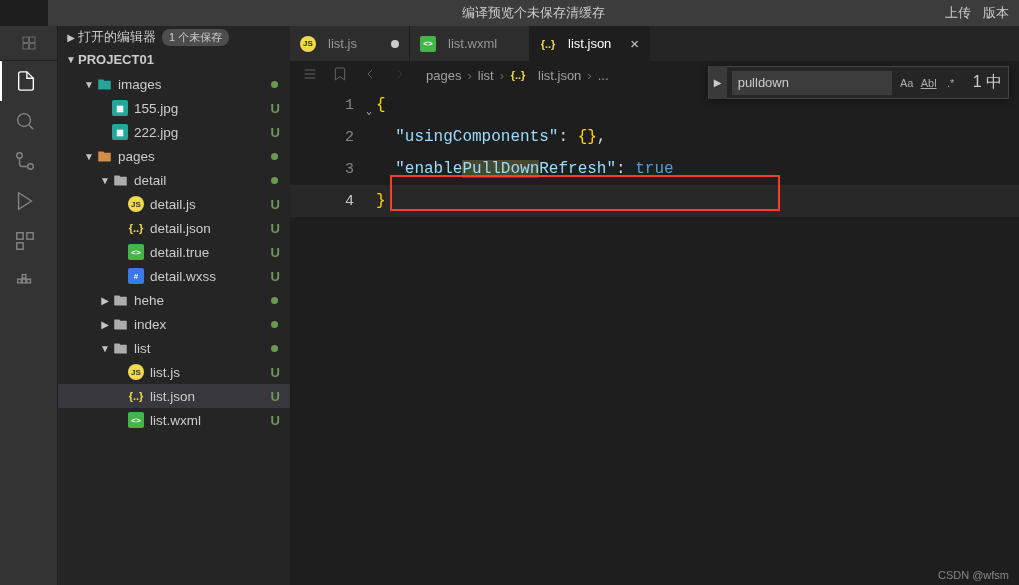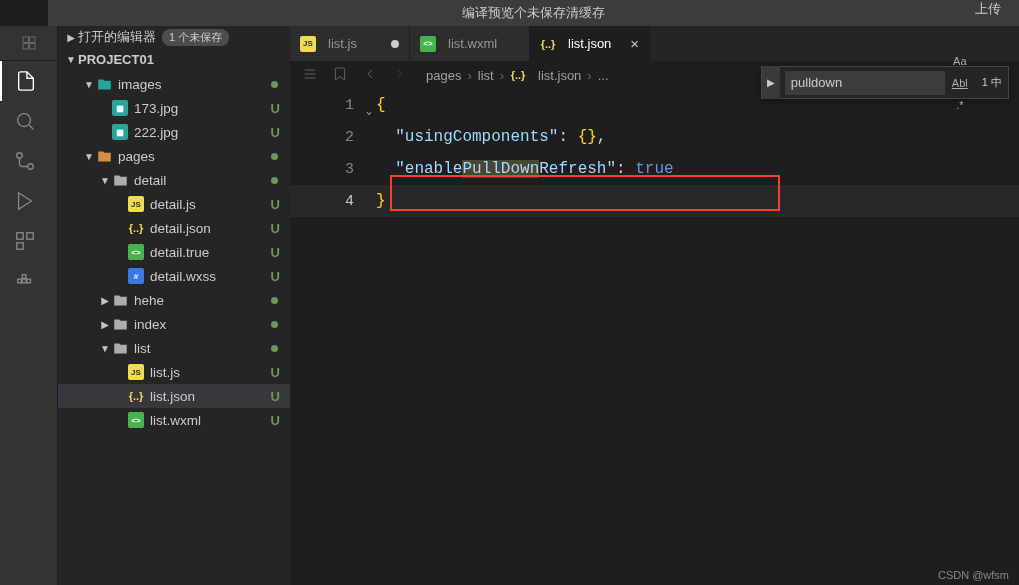--- a/index.html
+++ b/index.html
@@ -1,19 +1,19 @@
 <!DOCTYPE html>
 <html><head>
   <meta charset="utf-8">
   <style>
     * { margin: 0; padding: 0; box-sizing: border-box; }
     body { font-family: "Segoe UI", -apple-system, sans-serif; background: #1e1e1e; color: #cccccc; font-size: 13px; width: 1019px; height: 585px; overflow: hidden; position: relative; }
     
     .top-menu { height: 26px; background: #3c3c3c; display: flex; align-items: center; justify-content: center; color: #ccc; font-size: 13px; margin-left: 48px; }
-    .top-menu-right { position: absolute; right: 18px; top: 0; height: 26px; display: flex; align-items: center; gap: 12px; flex-direction: column; }
+    .top-menu-right { position: absolute; right: 10px; top: 0; height: 26px; display: flex; align-items: center; gap: 12px; }
     .top-menu-item { cursor: pointer; }
     
     .main-area { display: flex; height: calc(100% - 26px); }
     .titlebar-icon-box { width: 58px; height: 35px; display: flex; align-items: center; justify-content: center; border-bottom: 1px solid #1e1e1e; }
     .titlebar-icon-box svg { width: 16px; height: 16px; stroke: #858585; fill: none; }
     .activity-item { width: 50px; height: 40px; display: flex; align-items: center; justify-content: center; cursor: pointer; }
     .activity-item.active { border-left: 2px solid #fff; }
     .activity-item svg { width: 22px; height: 22px; stroke: #858585; fill: none; stroke-width: 1.5; }
     .activity-item.active svg { stroke: #fff; }
     
@@ -29,21 +29,21 @@
     .tree-row { display: flex; align-items: center; height: 24px; font-size: 13.5px; color: #ccc; cursor: pointer; position: relative; }
     .tree-row.active { background: #37373d; }
     .tree-row .git-status { position: absolute; right: 10px; color: #6a9955; font-weight: 600; font-size: 13px; }
     .tree-row .git-dot { position: absolute; right: 12px; width: 7px; height: 7px; border-radius: 50%; background: #6a9955; }
     .file-icon { width: 16px; height: 16px; margin-right: 6px; display: inline-flex; align-items: center; justify-content: center; font-size: 8px; font-weight: bold; border-radius: 2px; flex-shrink: 0; }
     .ico-folder { color: #c5c5c5; }
     .ico-folder svg { width: 15px; height: 15px; fill: #c09553; }
     .ico-folder.grey svg { fill: #adadad; }
     .ico-folder.orange svg { fill: #d38f49; }
     .ico-folder.teal svg { fill: #26a69a; }
-    .ico-js { background: #f0db4f; color: #323330; }
+    .ico-js { background: #f0db4f; color: #323330; border-radius: 8px; }
     .ico-json { color: #f0db4f; background: transparent; font-size: 11px; }
     .ico-wxml { background: #44b549; color: #fff; }
     .ico-wxss { background: #3b78e7; color: #fff; }
     .ico-img { background: #26a69a; color: #fff; }
     
     .editor-area { flex: 1; display: flex; flex-direction: column; background: #1e1e1e; position: relative; }
     
     .tabs-row { height: 35px; background: #252526; display: flex; align-items: stretch; }
     .tab { display: flex; align-items: center; padding: 0 10px; gap: 6px; font-size: 13px; color: #969696; background: #2d2d2d; border-right: 1px solid #1e1e1e; cursor: pointer; min-width: 120px; position: relative; }
     .tab.active { background: #1e1e1e; color: #fff; }
@@ -68,23 +68,23 @@
     .tok-key { color: #9cdcfe; }
     .tok-bool { color: #569cd6; }
     .tok-punc { color: #d4d4d4; }
     .hlsearch { background: rgba(100,100,60,0.6); }
     
     .highlight-box { position: absolute; border: 2px solid #ff3b30; pointer-events: none; }
     
     .find-widget { position: absolute; top: 40px; right: 10px; background: #252526; border: 1px solid #454545; display: flex; align-items: center; height: 33px; box-shadow: 0 2px 8px rgba(0,0,0,0.4); }
     .find-toggle { width: 18px; height: 33px; display: flex; align-items: center; justify-content: center; background: #3a3a3a; color: #ccc; font-size: 10px; cursor: pointer; }
     .find-input { background: #3c3c3c; border: none; outline: none; color: #ccc; height: 24px; width: 160px; padding: 0 6px; font-size: 13px; margin: 0 5px; }
-    .find-opts { display: flex; align-items: center; gap: 2px; padding-right: 6px; flex-direction: column; }
+    .find-opts { display: flex; align-items: center; gap: 2px; padding-right: 6px; }
     .find-opt { width: 20px; height: 20px; display: flex; align-items: center; justify-content: center; color: #adadad; font-size: 11px; cursor: pointer; border-radius: 3px; }
-    .find-count { color: #ccc; font-size: 11px; padding: 0 6px; }
+    .find-count { color: #ccc; font-size: 16px; padding: 0 6px; }
     
     .watermark { position: absolute; bottom: 4px; right: 10px; color: #888; font-size: 11px; }
   </style>
 </head>
 <body>
 
 <div class="top-menu">
   <span class="top-menu-item">编译</span>
   <span class="top-menu-item">预览</span>
   <span class="top-menu-item">个未保存</span>
@@ -163,21 +163,21 @@
             <svg viewBox="0 0 24 24">
               <path d="M10 4H2v16h20V6H12l-2-2z"></path>
             </svg>
           </span>
           <span>images</span>
           <span class="git-dot"></span>
         </div>
         <div class="tree-row" style="padding-left: 40px;">
           <span class="chev"></span>
           <span class="file-icon ico-img">▦</span>
-          <span>173.jpg</span>
+          <span>155.jpg</span>
           <span class="git-status">U</span>
         </div>
         <div class="tree-row" style="padding-left: 40px;">
           <span class="chev"></span>
           <span class="file-icon ico-img">▦</span>
           <span>222.jpg</span>
           <span class="git-status">U</span>
         </div>
         <div class="tree-row" style="padding-left: 24px;">
           <span class="chev">▼</span>

